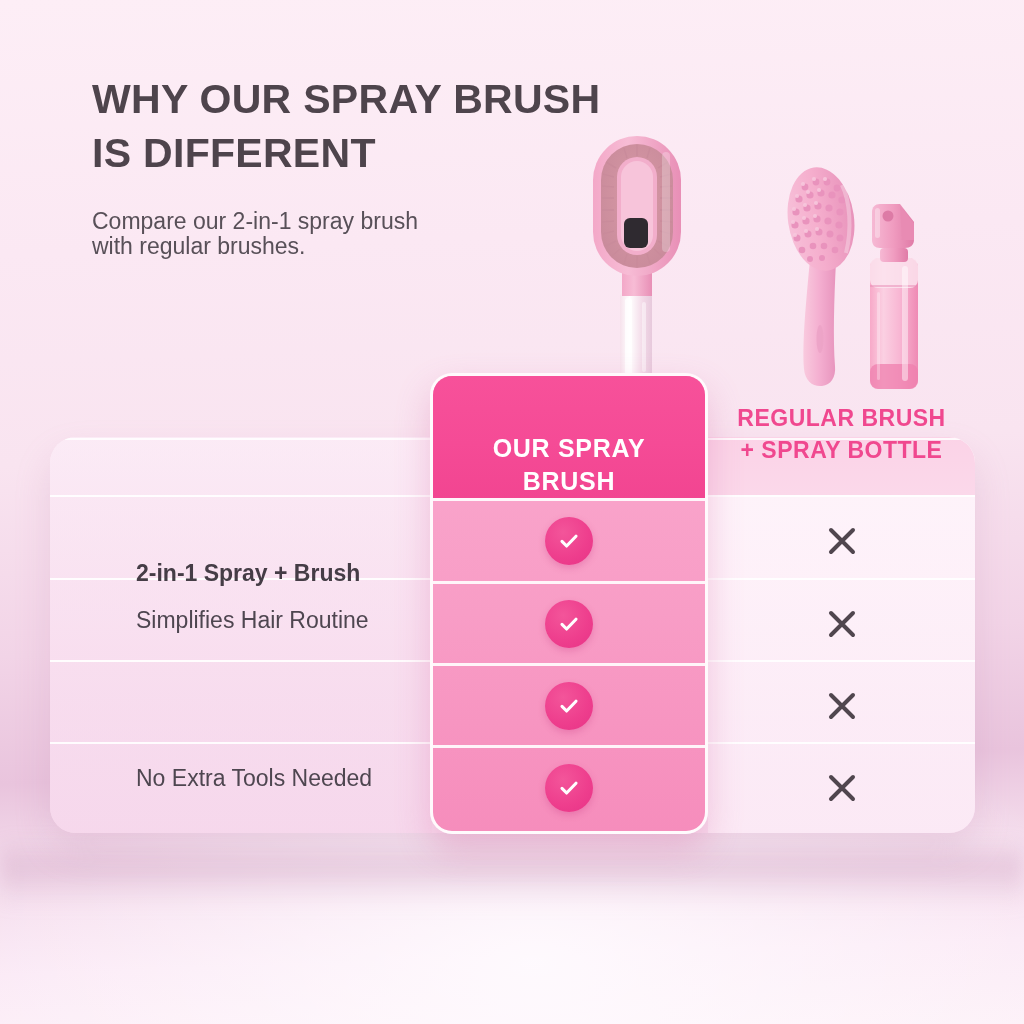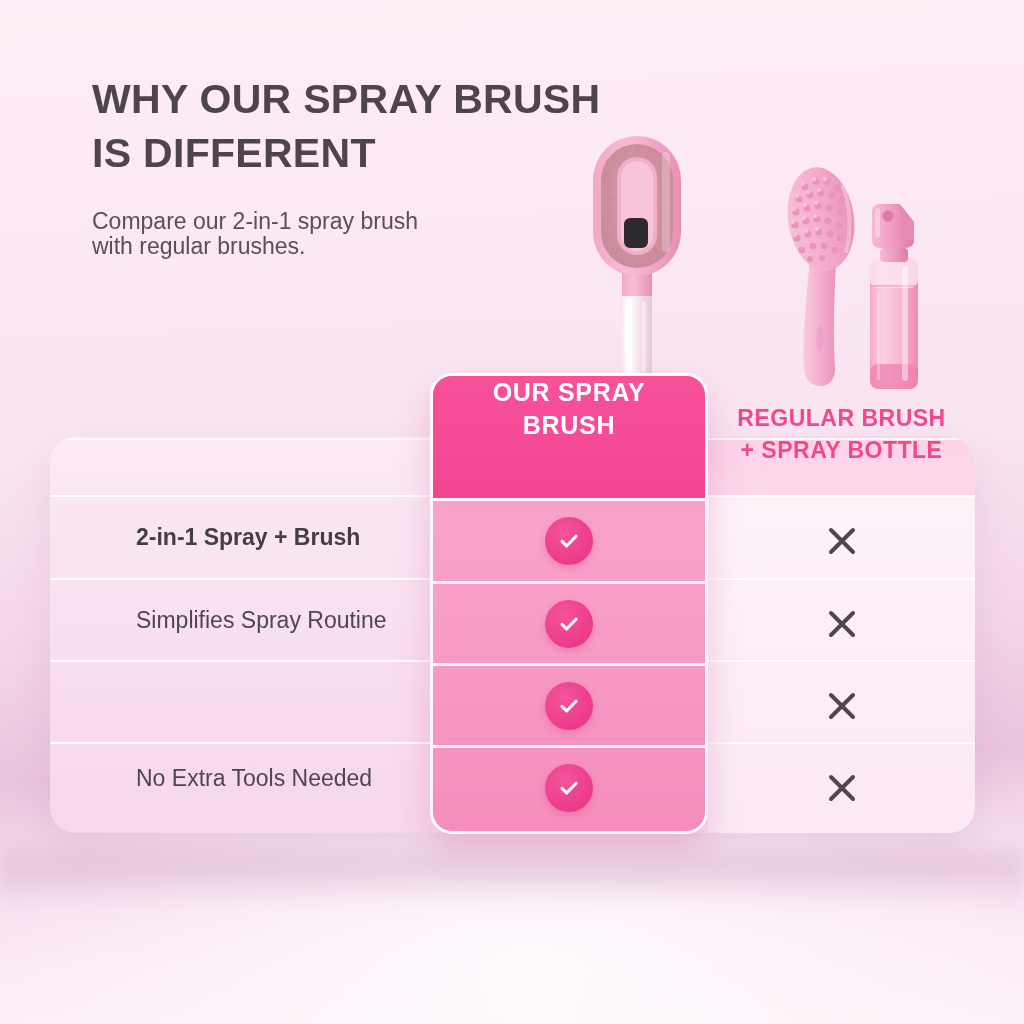--- a/index.html
+++ b/index.html
@@ -149,21 +149,21 @@
     overflow: hidden;
     box-sizing: border-box;
   }
   #ours-header {
     position: absolute;
     left: 0; top: 0;
     width: 100%;
     height: 122px;
     background: linear-gradient(180deg, #f7519a 0%, #f54b96 55%, #f24591 100%);
     display: flex;
-    align-items: flex-start;
+    align-items: flex-end;
     justify-content: center;
   }
   #ours-header-label {
     color: #ffffff;
     font-size: 25px;
     line-height: 33px;
     font-weight: bold;
     letter-spacing: 0.7px;
     text-align: center;
     white-space: pre-line;
@@ -197,20 +197,21 @@
     position: absolute;
     left: 86px;
     width: 300px;
     font-size: 23px;
     color: #4e4650;
     white-space: nowrap;
   }
   .feature-label.is-emphasis {
     font-weight: bold;
     color: #453d46;
+    margin-top: 36px;
   }
   .mark-cell {
     position: absolute;
     display: flex;
     align-items: center;
     justify-content: center;
   }
   .check-badge {
     width: 48px;
     height: 48px;
@@ -453,21 +454,21 @@
           <path d="M6 13.4 L10.6 18 L20 8.2" fill="none" stroke="#ffffff" stroke-width="3.1" stroke-linecap="round" stroke-linejoin="round"></path>
         </svg>
       </span>
     </div>
     <div class="mark-cell" style="left:658px; top:75px; width:267px; height:58px;">
       <svg width="34" height="34" viewBox="0 0 34 34" class="cross-mark">
         <path d="M6 6 L28 28 M28 6 L6 28" fill="none" stroke="#50464e" stroke-width="4" stroke-linecap="round"></path>
       </svg>
     </div>
 
-    <div class="feature-label" style="top:170px">Simplifies Spray Routine</div>
+    <div class="feature-label" style="top:170px">Simplifies Hair Routine</div>
     <div class="mark-cell" style="left:380px; top:158px; width:278px; height:58px;">
       <span class="check-badge">
         <svg width="26" height="26" viewBox="0 0 26 26" class="cross-mark">
           <path d="M6 13.4 L10.6 18 L20 8.2" fill="none" stroke="#ffffff" stroke-width="3.1" stroke-linecap="round" stroke-linejoin="round"></path>
         </svg>
       </span>
     </div>
     <div class="mark-cell" style="left:658px; top:158px; width:267px; height:58px;">
       <svg width="34" height="34" viewBox="0 0 34 34" class="cross-mark">
         <path d="M6 6 L28 28 M28 6 L6 28" fill="none" stroke="#50464e" stroke-width="4" stroke-linecap="round"></path>

